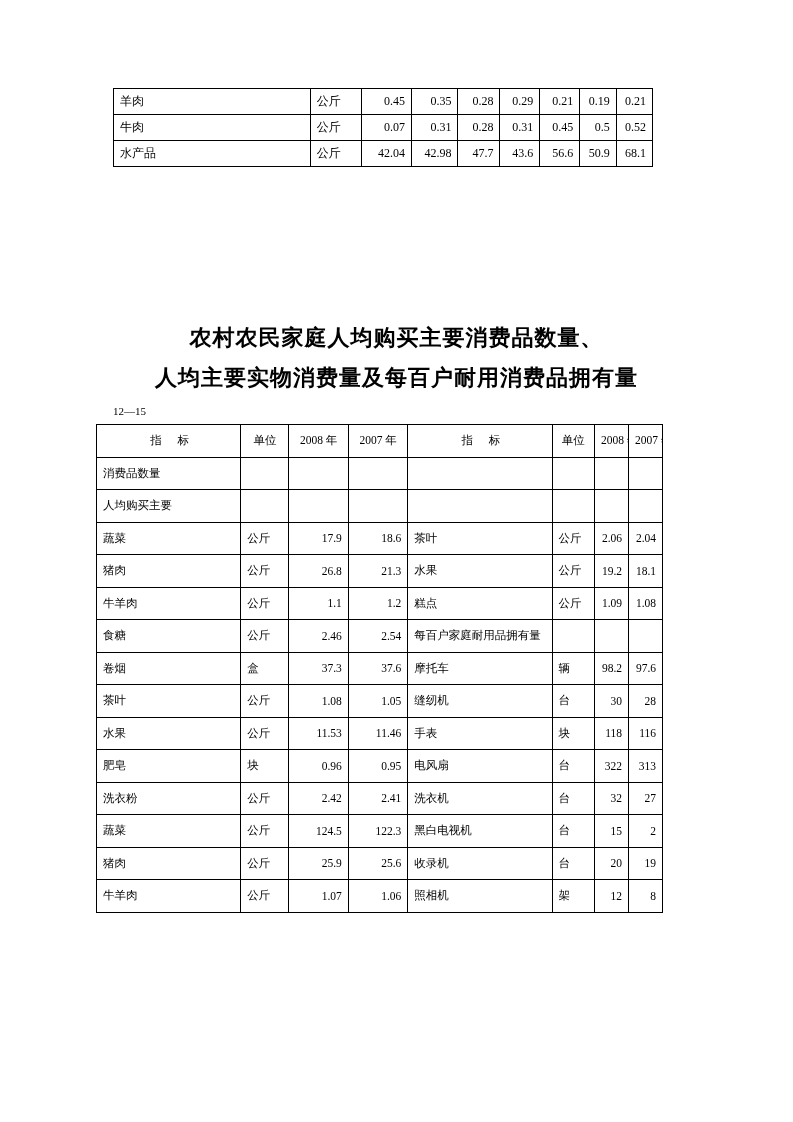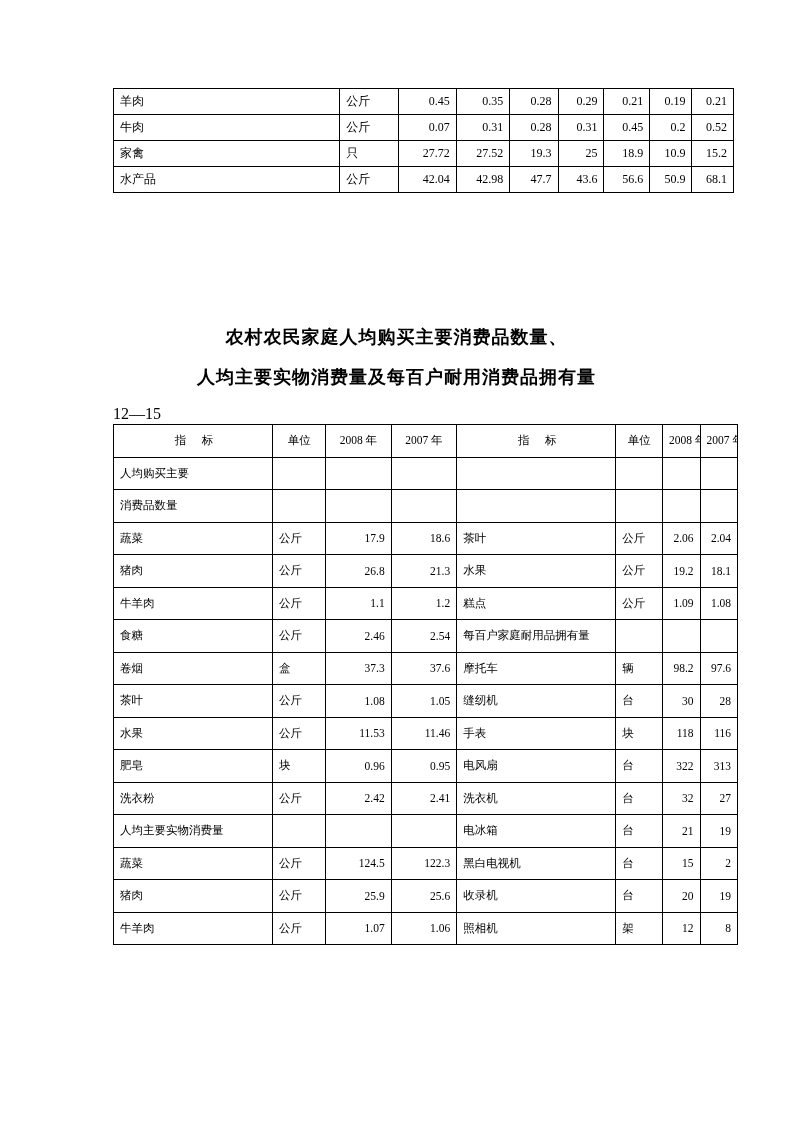--- a/index.html
+++ b/index.html
@@ -19,21 +19,21 @@
     width: 793px;
     height: 1122px;
     box-sizing: border-box;
   }
 
   
   .top-table-wrap {
     position: absolute;
     left: 113px;
     top: 88px;
-    width: 621px;
+    width: 540px;
   }
   table.grid {
     border-collapse: collapse;
     table-layout: fixed;
     width: 100%;
     font-size: 11.5px;
   }
   table.grid td {
     border: 1px solid #000000;
     height: 25px;
@@ -60,41 +60,41 @@
 
   
   .title-block {
     position: absolute;
     left: 0;
     top: 318px;
     width: 793px;
     text-align: center;
   }
   .title-line {
-    font-family: Liberation Mono, monospace;
+    font-family: Liberation Serif, serif;
     font-weight: bold;
-    font-size: 18px;
+    font-size: 22px;
     letter-spacing: 1px;
     line-height: 40px;
   }
 
   .tabnum {
     position: absolute;
     left: 113px;
     top: 405px;
-    font-size: 16px;
+    font-size: 11px;
     font-family: "Liberation Serif", "DejaVu Serif", serif;
   }
 
   
   .main-table-wrap {
     position: absolute;
-    left: 113px;
+    left: 96px;
     top: 424px;
-    width: 625px;
+    width: 567px;
   }
   .main-table-wrap table.grid td {
     height: 31.5px;
     font-size: 11.5px;
   }
   .hdr {
     text-align: center;
     font-family: "DejaVu Sans", "Liberation Sans", sans-serif;
     font-size: 12px;
   }
@@ -144,33 +144,22 @@
             <td class="num">0.21</td>
           </tr>
           <tr>
             <td class="cn top-name">牛肉</td>
             <td class="cn ctr">公斤</td>
             <td class="num">0.07</td>
             <td class="num">0.31</td>
             <td class="num">0.28</td>
             <td class="num">0.31</td>
             <td class="num">0.45</td>
-            <td class="num">0.2</td>
+            <td class="num">0.5</td>
             <td class="num">0.52</td>
-          </tr>
-          <tr>
-            <td class="cn top-name">家禽</td>
-            <td class="cn ctr">只</td>
-            <td class="num">27.72</td>
-            <td class="num">27.52</td>
-            <td class="num">19.3</td>
-            <td class="num">25</td>
-            <td class="num">18.9</td>
-            <td class="num">10.9</td>
-            <td class="num">15.2</td>
           </tr>
           <tr>
             <td class="cn top-name">水产品</td>
             <td class="cn ctr">公斤</td>
             <td class="num">42.04</td>
             <td class="num">42.98</td>
             <td class="num">47.7</td>
             <td class="num">43.6</td>
             <td class="num">56.6</td>
             <td class="num">50.9</td>
@@ -206,31 +195,31 @@
           <td class="hdr yr">2008 年</td>
           <td class="hdr yr">2007 年</td>
           <td class="hdr spread">指      标</td>
           <td class="hdr">单位</td>
           <td class="hdr yr">2008 年</td>
           <td class="hdr yr">2007 年</td>
         </tr>
       </thead>
       <tbody id="main-body">
           <tr>
+            <td class="cn indent1">消费品数量</td>
+            <td class="cn ctr"></td>
+            <td class="num"></td>
+            <td class="num"></td>
+            <td class="cn indent1"></td>
+            <td class="cn ctr"></td>
+            <td class="num"></td>
+            <td class="num"></td>
+          </tr>
+          <tr>
             <td class="cn indent1">人均购买主要</td>
-            <td class="cn ctr"></td>
-            <td class="num"></td>
-            <td class="num"></td>
-            <td class="cn indent1"></td>
-            <td class="cn ctr"></td>
-            <td class="num"></td>
-            <td class="num"></td>
-          </tr>
-          <tr>
-            <td class="cn indent1">消费品数量</td>
             <td class="cn ctr"></td>
             <td class="num"></td>
             <td class="num"></td>
             <td class="cn indent1"></td>
             <td class="cn ctr"></td>
             <td class="num"></td>
             <td class="num"></td>
           </tr>
           <tr>
             <td class="cn indent2">蔬菜</td>
@@ -316,30 +305,20 @@
             <td class="cn indent2">洗衣粉</td>
             <td class="cn ctr">公斤</td>
             <td class="num">2.42</td>
             <td class="num">2.41</td>
             <td class="cn indent2">洗衣机</td>
             <td class="cn ctr">台</td>
             <td class="num">32</td>
             <td class="num">27</td>
           </tr>
           <tr>
-            <td class="cn indent1">人均主要实物消费量</td>
-            <td class="cn ctr"></td>
-            <td class="num"></td>
-            <td class="num"></td>
-            <td class="cn indent2">电冰箱</td>
-            <td class="cn ctr">台</td>
-            <td class="num">21</td>
-            <td class="num">19</td>
-          </tr>
-          <tr>
             <td class="cn indent2">蔬菜</td>
             <td class="cn ctr">公斤</td>
             <td class="num">124.5</td>
             <td class="num">122.3</td>
             <td class="cn indent2">黑白电视机</td>
             <td class="cn ctr">台</td>
             <td class="num">15</td>
             <td class="num">2</td>
           </tr>
           <tr>

